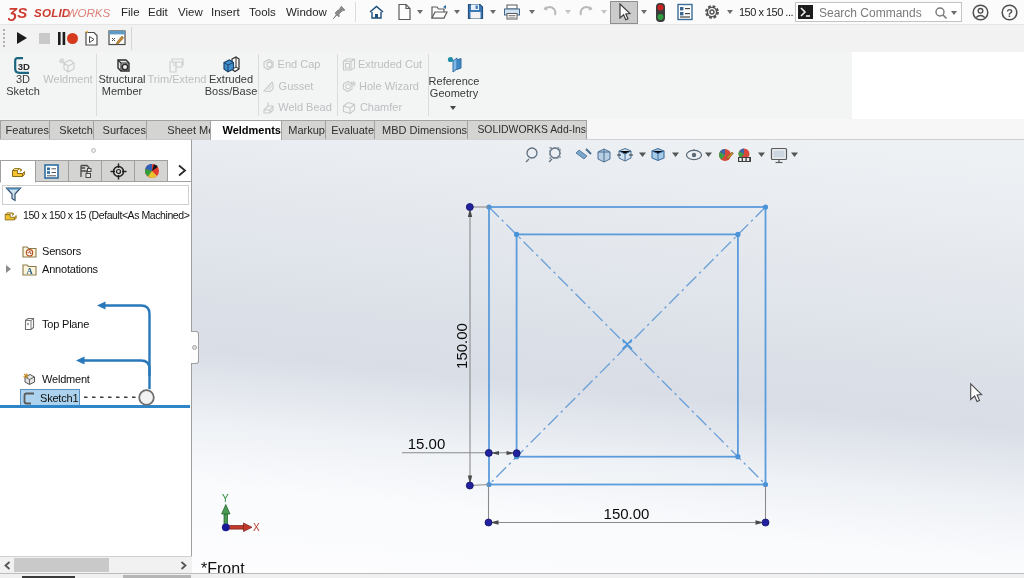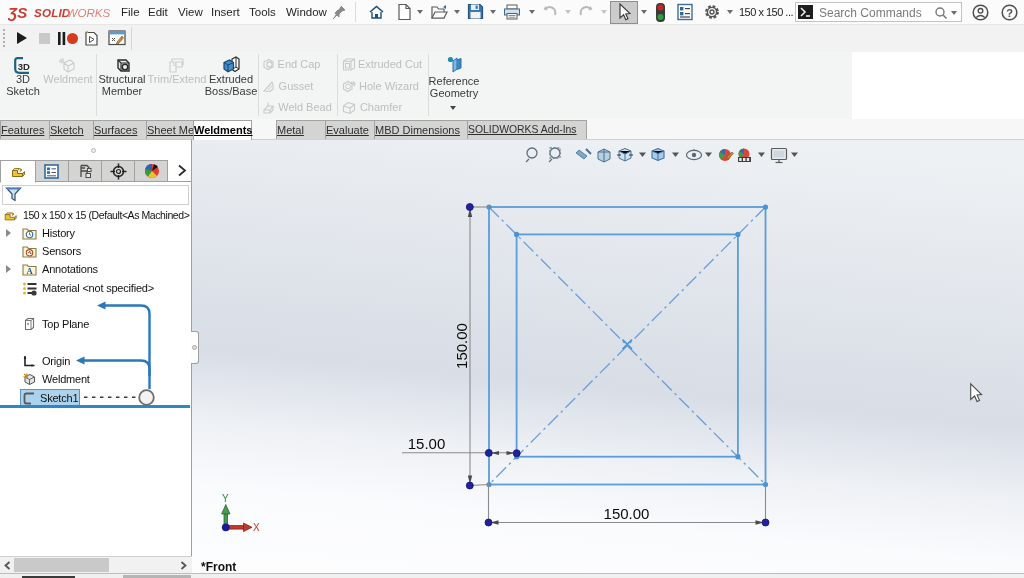--- a/index.html
+++ b/index.html
@@ -12,21 +12,21 @@
   .drop { width:0; height:0; border-left:3.5px solid transparent; border-right:3.5px solid transparent; border-top:4px solid #6b6b6b; }
   
   #macrobar { left:0; top:25px; width:1024px; height:27px; background:#f2f2f2; }
   
   #ribbon { left:0; top:52px; width:852px; height:67px; background:#f3f4f4; }
   .rsep { position:absolute; top:2px; width:1px; height:62px; background:#dcdcdc; }
   .rlab { position:absolute; font-size:11px; color:#3a3a3a; text-align:center; line-height:11.5px; white-space:nowrap; transform:translateX(-50%); }
   .rlab.grey { color:#bcbec0; }
   
   #tabbar { left:0; top:119px; width:1024px; height:20px; background:#f7f7f7; }
-  .tab { position:absolute; top:1px; height:19px; background:#d4d4d2; border:1px solid #a3a3a3; border-bottom:none; font-size:11px; color:#2e2e2e; text-align:left; line-height:18px;text-decoration:underline; }
+  .tab { position:absolute; top:1px; height:19px; background:#d4d4d2; border:1px solid #a3a3a3; border-bottom:none; font-size:11px; color:#2e2e2e; text-align:right; line-height:18px; }
   .tab.active { background:#fdfdfd; color:#000; font-weight:bold; z-index:2; height:20px; }
   
   #viewport { left:0; top:139px; width:1024px; height:434px; border-top:1px solid #cdd1d5;
     background:linear-gradient(185.5deg,#eef1f4 4%, #e6eaef 22%, #dde2e9 42%, #d8dde6 54%, #eef1f5 68%, #fafbfd 80%, #fdfdfe 100%); }
   #panel { left:0; top:139px; width:192px; height:417px; background:#fff; overflow:hidden; border-right:1px solid #9f9f9f; border-top:1px solid #c9c9c9; }
   .ptab { position:absolute; top:20px; height:22px; background:#d4d4d2; border:1px solid #a0a0a0; }
   .ptab.active { background:#fff; border-bottom:1px solid #fff; }
   .trow { position:absolute; left:0; width:192px; height:19px; font-size:11px; color:#111; }
   .trow .txt { position:absolute; left:42px; top:3px; white-space:nowrap; letter-spacing:-0.2px; }
   .tico { position:absolute; left:22px; top:2px; width:15px; height:15px; }
@@ -267,22 +267,22 @@
       <circle cx="5.5" cy="3.5" r="2.6" fill="#1c8fa8"></circle>
     </svg>
     <div class="rlab" style="left:454px;top:24px">Reference<br>Geometry</div>
     <div class="abs drop" style="left:450px;top:54px;border-top-color:#444"></div>
   </div>
   <div id="tabbar" class="abs">
     <div class="tab" style="left:0;width:50px">Features</div>
     <div class="tab" style="left:49px;width:45px">Sketch</div>
     <div class="tab" style="left:93px;width:54px">Surfaces</div>
     <div class="tab" style="left:146px;width:81px">Sheet Metal</div>
-    <div class="tab active" style="left:193px;width:59px">Weldments</div>
-    <div class="tab" style="left:276px;width:50px">Metal</div>
+    <div class="tab active" style="left:210px;width:72px">Weldments</div>
+    <div class="tab" style="left:276px;width:50px">Markup</div>
     <div class="tab" style="left:325px;width:50px">Evaluate</div>
     <div class="tab" style="left:374px;width:94px">MBD Dimensions</div>
     <div class="tab" style="left:467px;width:120px;font-size:10.4px">SOLIDWORKS Add-Ins</div>
   </div>
   <div id="viewport" class="abs">
 
     <svg class="abs" style="left:525px;top:6px" width="280" height="18" viewBox="0 0 280 18">
       <g fill="none" stroke="#5f6f7f" stroke-width="1.3">
         <circle cx="7" cy="7" r="5"></circle>
         <line x1="4" y1="13" x2="1" y2="16"></line>
@@ -340,21 +340,21 @@
 
     <svg class="abs" style="left:214px;top:352px" width="55" height="50" viewBox="0 0 55 50">
       <text x="8" y="10" font-size="10" fill="#2e8a3a" font-family="Liberation Sans">Y</text>
       <rect x="10" y="21" width="3.6" height="15" fill="#4a9a54" stroke="#1c5a24" stroke-width="0.7"></rect>
       <path d="M11.8 12.5 L7.6 22 L16 22 Z" fill="#4a9a54" stroke="#1c5a24" stroke-width="0.7"></path>
       <rect x="14" y="33.5" width="17" height="3.6" fill="#c0392b" stroke="#7a2018" stroke-width="0.7"></rect>
       <path d="M38 35.3 L29.5 31 L29.5 39.6 Z" fill="#c0392b" stroke="#7a2018" stroke-width="0.7"></path>
       <text x="39" y="39" font-size="10" fill="#c0392b" font-family="Liberation Sans">X</text>
       <circle cx="11.8" cy="35.3" r="3.9" fill="#1a1a99"></circle>
     </svg>
-    <div class="abs" style="left:201px;top:420px;font-size:12px;font-weight:bold;color:#111">*Front</div>
+    <div class="abs" style="left:201px;top:420px;font-size:16px;font-weight:normal;color:#111">*Front</div>
   </div>
   <div id="panel" class="abs">
     <div class="abs" style="left:91px;top:8px;width:5px;height:5px;border-radius:50%;border:1px solid #b9b9b9;background:#eee"></div>
 
     <div class="abs" style="left:0;top:20px;width:191px;height:22px;border-bottom:1px solid #a0a0a0"></div>
     <div class="ptab active" style="left:0;width:36px;height:23px"></div>
     <div class="ptab" style="left:35px;width:34px"></div>
     <div class="ptab" style="left:68px;width:34px"></div>
     <div class="ptab" style="left:101px;width:34px"></div>
     <div class="ptab" style="left:134px;width:34px"></div>
@@ -402,72 +402,43 @@
     </svg>
 
     <div class="trow" style="top:66px">
       <svg class="tico" style="left:3px" width="17" height="16" viewBox="0 0 17 16">
       <path d="M2.5 7 L4.5 5 L10 5 L8 7 Z" fill="#f9e087" stroke="#8a6d1c" stroke-width="0.9"></path>
       <path d="M13 10 L15 8 L15 11 L13 13 Z M10 5 L12.5 6.3 L10.3 8.1" fill="#dcae2c" stroke="#8a6d1c" stroke-width="0.9"></path>
       <path d="M2.5 7 L2.5 13 L13 13 L13 10 L8 10 L8 7 Z" fill="#f2c233" stroke="#8a6d1c" stroke-width="1"></path>
     </svg>
       <span class="txt" style="left:23px;font-size:10.5px;letter-spacing:-0.42px">150 x 150 x 15 (Default&lt;As Machined&gt;</span>
     </div>
-    <div class="trow" style="top:84px">
-      <span class="arr"></span>
-      <svg class="tico" viewBox="0 0 15 15" width="15" height="15">
-      <path d="M1 3 L5 3 L6.5 4.5 L14 4.5 L14 13 L1 13 Z" fill="#fdf6dd" stroke="#8a7a4a" stroke-width="1.1"></path>
-      <circle cx="7.5" cy="8.5" r="3.2" fill="#fff" stroke="#2e6da4" stroke-width="1.1"></circle>
-      <path d="M7.5 6.5 L7.5 8.5 L9 9.5" fill="none" stroke="#2e6da4" stroke-width="1"></path>
-    </svg>
-      <span class="txt">History</span>
-    </div>
     <div class="trow" style="top:102px">
       <svg class="tico" viewBox="0 0 15 15" width="15" height="15">
       <path d="M1 3 L5 3 L6.5 4.5 L14 4.5 L14 13 L1 13 Z" fill="#fdf6dd" stroke="#8a7a4a" stroke-width="1.1"></path>
       <circle cx="7.5" cy="8.8" r="3.2" fill="#fff" stroke="#b34a18" stroke-width="1.1"></circle>
       <path d="M5.5 8.8 L7 8.8 L7.8 7 L8.6 10 L9.5 8.8" fill="none" stroke="#b34a18" stroke-width="0.9"></path>
     </svg>
       <span class="txt">Sensors</span>
     </div>
     <div class="trow" style="top:120px">
       <span class="arr"></span>
       <svg class="tico" viewBox="0 0 15 15" width="15" height="15">
       <path d="M1 3 L5 3 L6.5 4.5 L14 4.5 L14 13 L1 13 Z" fill="#fdf6dd" stroke="#8a7a4a" stroke-width="1.1"></path>
       <text x="7.5" y="12" font-size="8.6" font-weight="bold" fill="#1a5a8a" text-anchor="middle" font-family="Liberation Serif">A</text>
     </svg>
       <span class="txt">Annotations</span>
     </div>
-    <div class="trow" style="top:139px">
-      <svg class="tico" viewBox="0 0 15 15" width="15" height="15">
-      <circle cx="2.5" cy="3" r="1.5" fill="#e8b42a"></circle>
-        <circle cx="2.5" cy="7.5" r="1.5" fill="#e8b42a"></circle>
-        <circle cx="2.5" cy="12" r="1.5" fill="#e8b42a"></circle>
-      <rect x="5.5" y="2" width="9" height="2" fill="#333"></rect>
-        <rect x="5.5" y="6.5" width="9" height="2" fill="#333"></rect>
-        <rect x="5.5" y="11" width="5" height="2" fill="#333"></rect>
-      <circle cx="12" cy="12" r="2.6" fill="#3a3a3a"></circle>
-    </svg>
-      <span class="txt">Material &lt;not specified&gt;</span>
-    </div>
     <div class="trow" style="top:175px">
       <svg class="tico" viewBox="0 0 15 15" width="15" height="15">
       <path d="M3.5 3.5 L6 1.5 L11.5 1.5 L11.5 10.5 L9 12.5 L3.5 12.5 Z" fill="none" stroke="#6e6e6e" stroke-width="1.1"></path>
       <path d="M3.5 3.5 L9 3.5 L9 12.5 M9 3.5 L11.5 1.5" fill="none" stroke="#6e6e6e" stroke-width="0.9"></path>
       <path d="M6 5.8 L6 8.2 M6.9 7 L5.1 7" stroke="#6e6e6e" stroke-width="0.8"></path>
     </svg>
       <span class="txt">Top Plane</span>
-    </div>
-    <div class="trow" style="top:212px">
-      <svg class="tico" viewBox="0 0 15 15" width="15" height="15">
-      <path d="M3 2 L3 11.5 L12.5 11.5" fill="none" stroke="#222" stroke-width="1.6"></path>
-      <path d="M3 2 L1.7 5 L4.3 5 Z" fill="#222"></path>
-        <path d="M12.5 11.5 L9.5 10.2 L9.5 12.8 Z" fill="#222"></path>
-    </svg>
-      <span class="txt">Origin</span>
     </div>
     <div class="trow" style="top:230px">
       <svg class="tico" viewBox="0 0 15 15" width="15" height="15">
       <path d="M3 5 L8 2.5 L12.5 5 L12.5 10 L7.5 12.5 L3 10 Z" fill="#e4e4e4" stroke="#555" stroke-width="1"></path>
       <path d="M3 5 L7.5 7.5 L12.5 5 M7.5 7.5 L7.5 12.5" fill="none" stroke="#555" stroke-width="0.9"></path>
       <path d="M2 2 L6 5.5 M4.5 1.5 L5.5 4 M1.5 4.5 L4 5.5" stroke="#c8861e" stroke-width="1.2"></path>
     </svg>
       <span class="txt">Weldment</span>
     </div>
 

